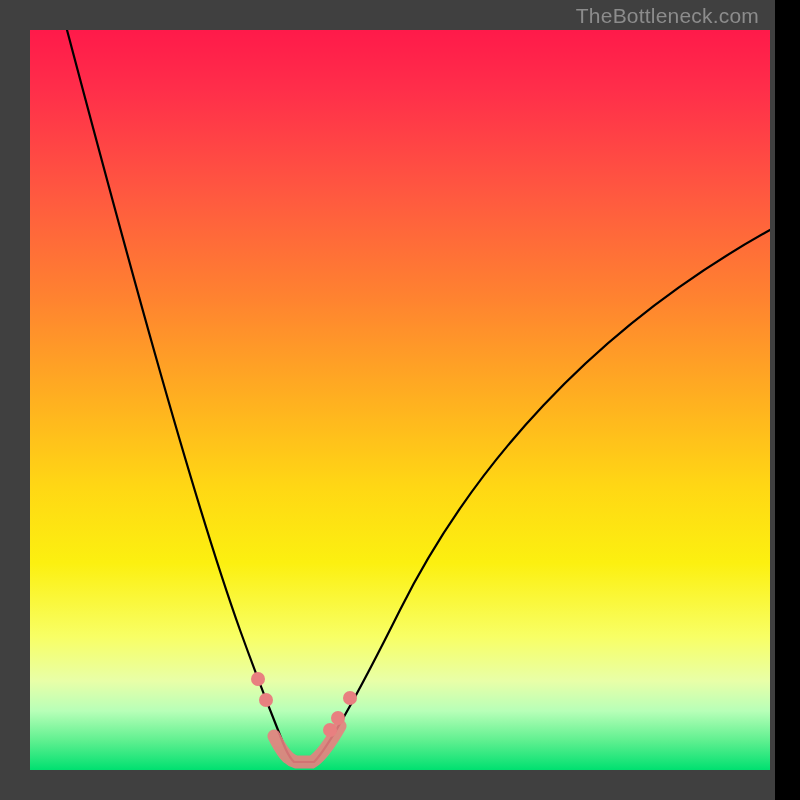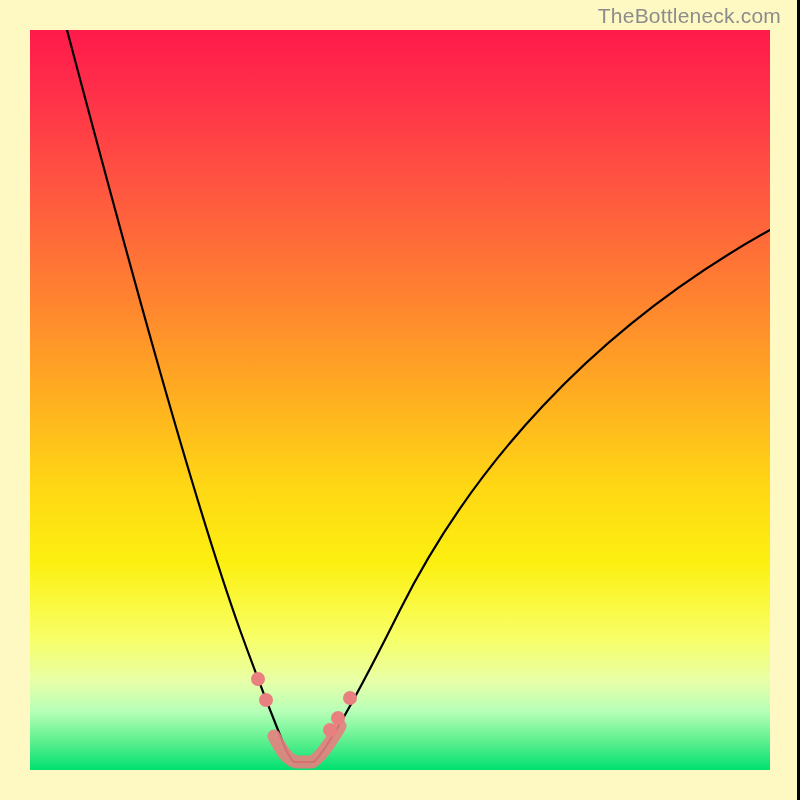--- a/index.html
+++ b/index.html
@@ -9,22 +9,21 @@
     height: 800px;
     background: #000000;
     overflow: hidden;
   }
   .frame {
     position: absolute;
     top: 0;
     left: 0;
     width: 775px;
     height: 800px;
-    background: #fef9c3;
-    padding-left: 22px;
+    background: #404040;
   }
   .plot-area {
     position: absolute;
     top: 30px;
     left: 30px;
     width: 740px;
     height: 740px;
     overflow: hidden;
   }
   .gradient-bg {

